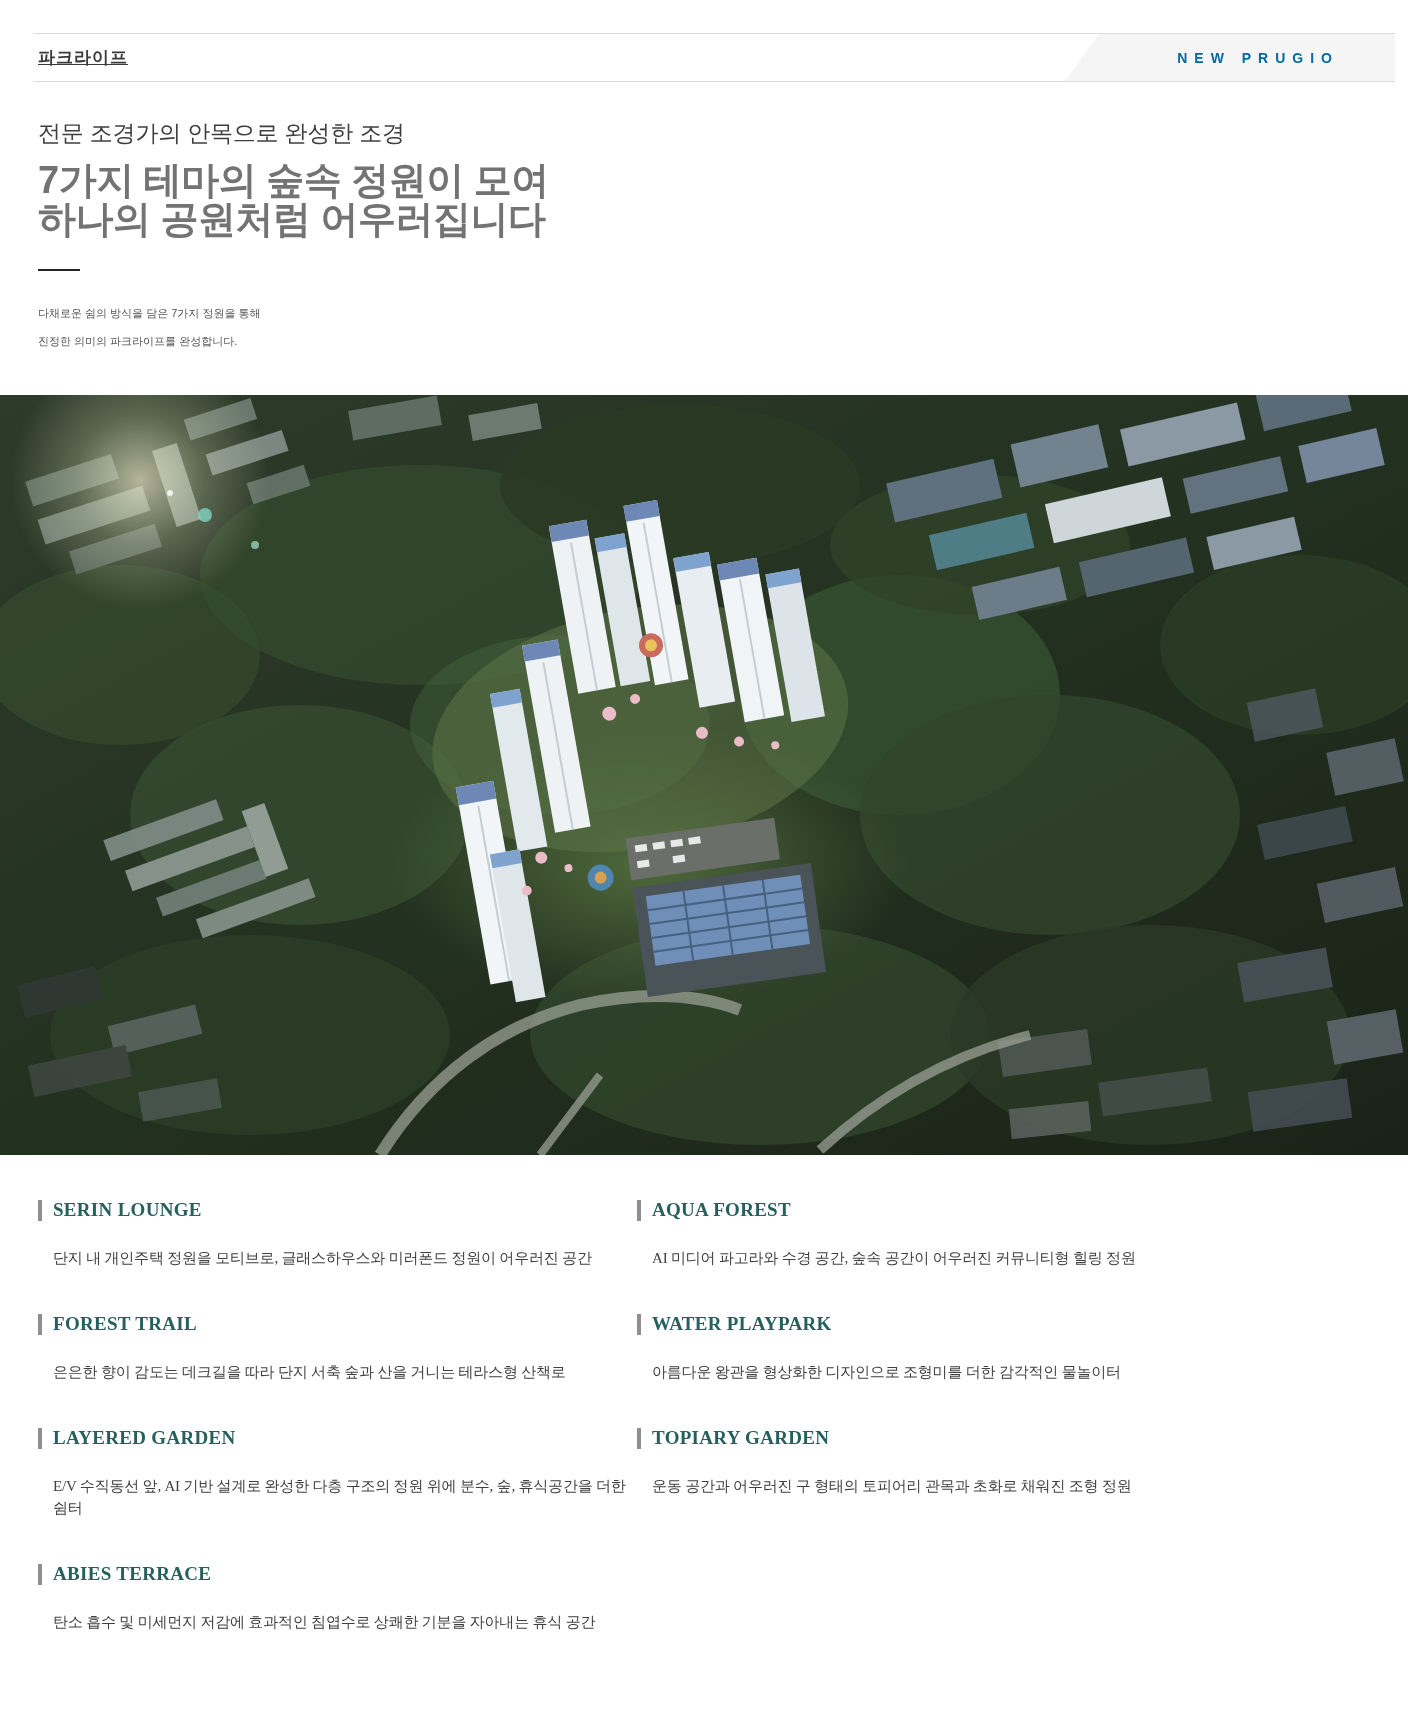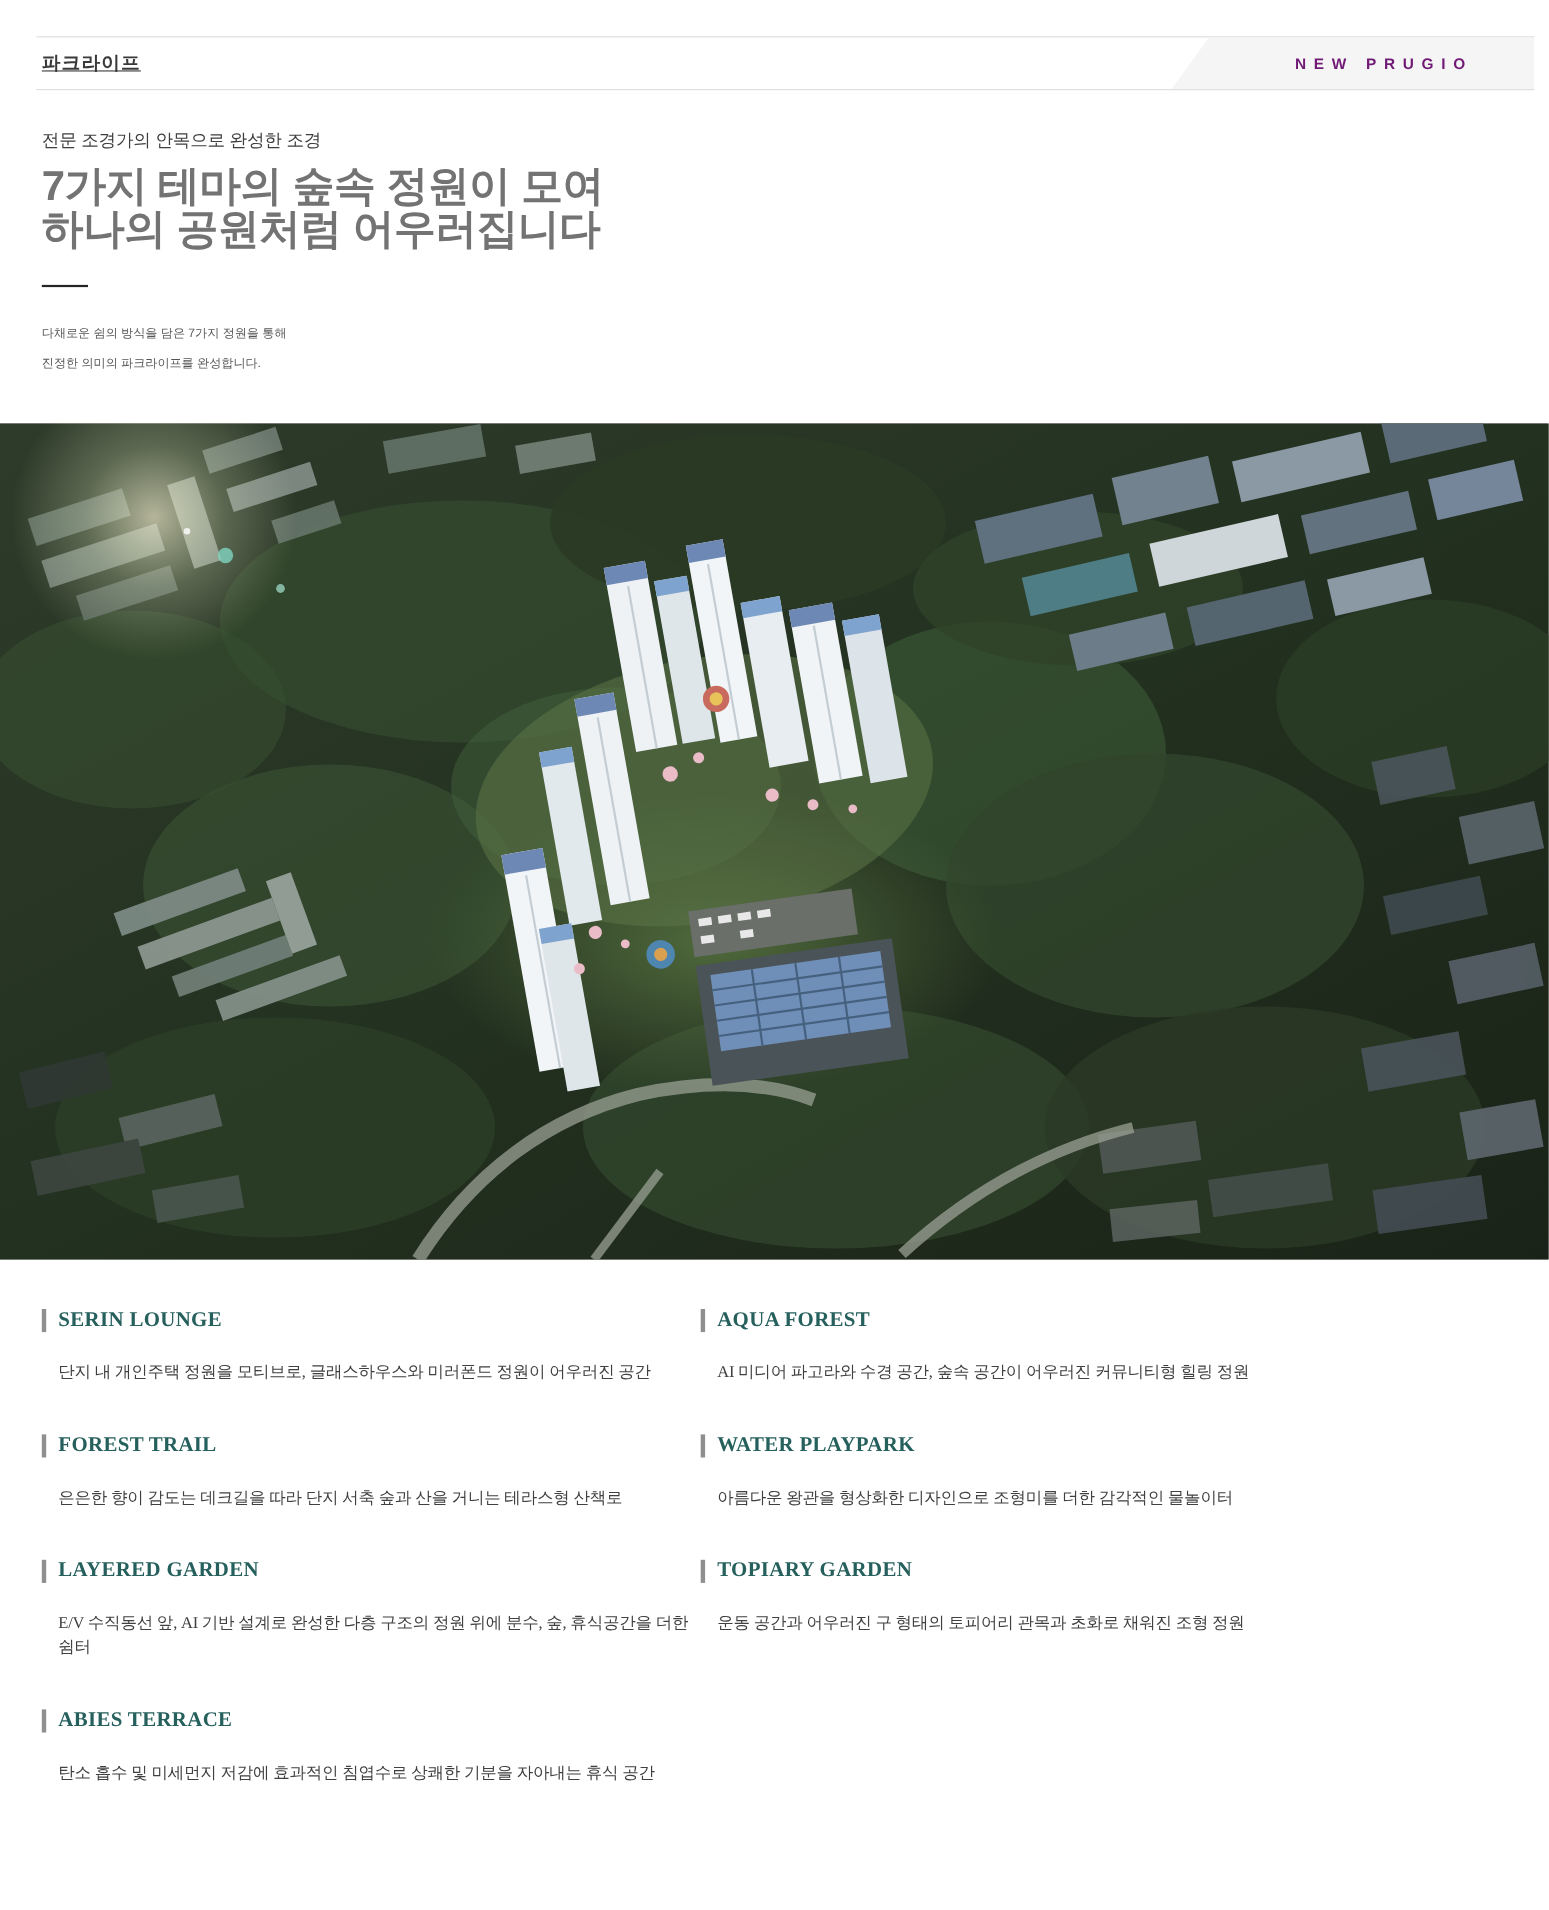--- a/index.html
+++ b/index.html
@@ -37,30 +37,30 @@
     background: #f5f5f5;
     clip-path: polygon(34px 0, 100% 0, 100% 100%, 0 100%);
     display: flex;
     align-items: center;
     justify-content: flex-end;
     padding-right: 56px;
   }
   .brand-logo {
     font-size: 14px;
     font-weight: 700;
-    color: #701a75;
+    color: #0369a1;
     letter-spacing: 7px;
     text-align: right;
   }
 
   
   .intro { padding-left: 38px; }
   .eyebrow {
     margin-top: 36px;
-    font-size: 16px;
+    font-size: 23px;
     color: #3e3e3e;
     letter-spacing: -0.2px;
   }
   .heading {
     margin-top: 12px;
     font-size: 38px;
     line-height: 39px;
     font-weight: 700;
     color: #737373;
     letter-spacing: -0.5px;

